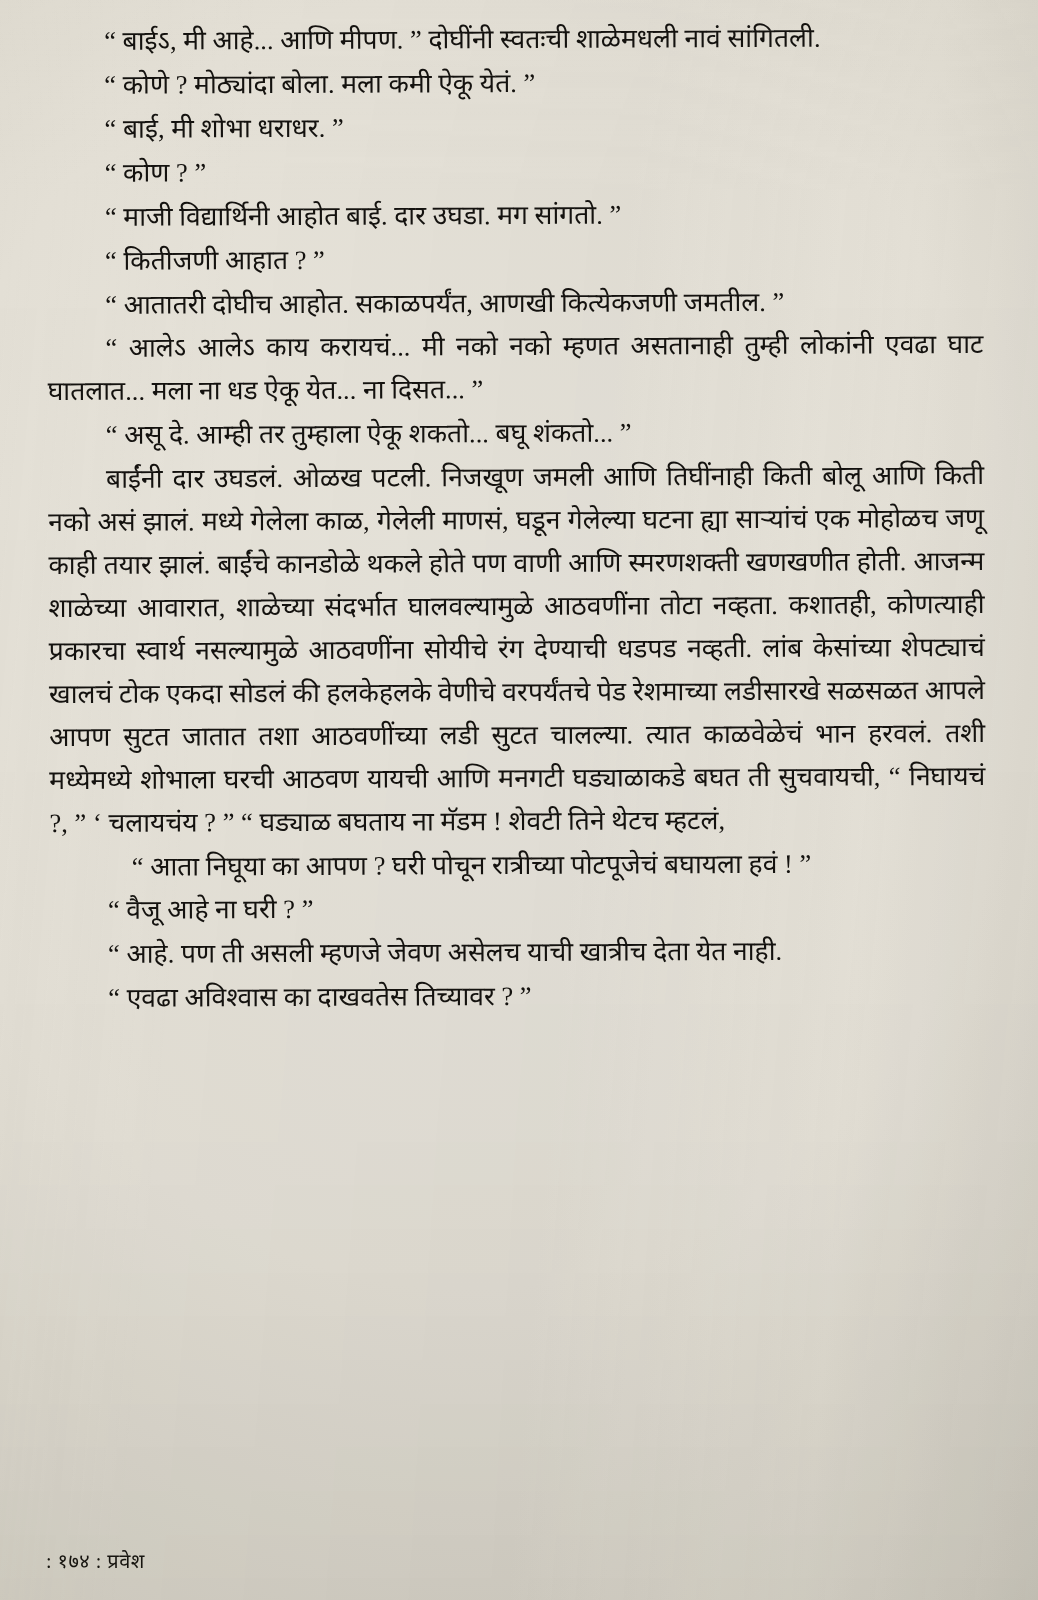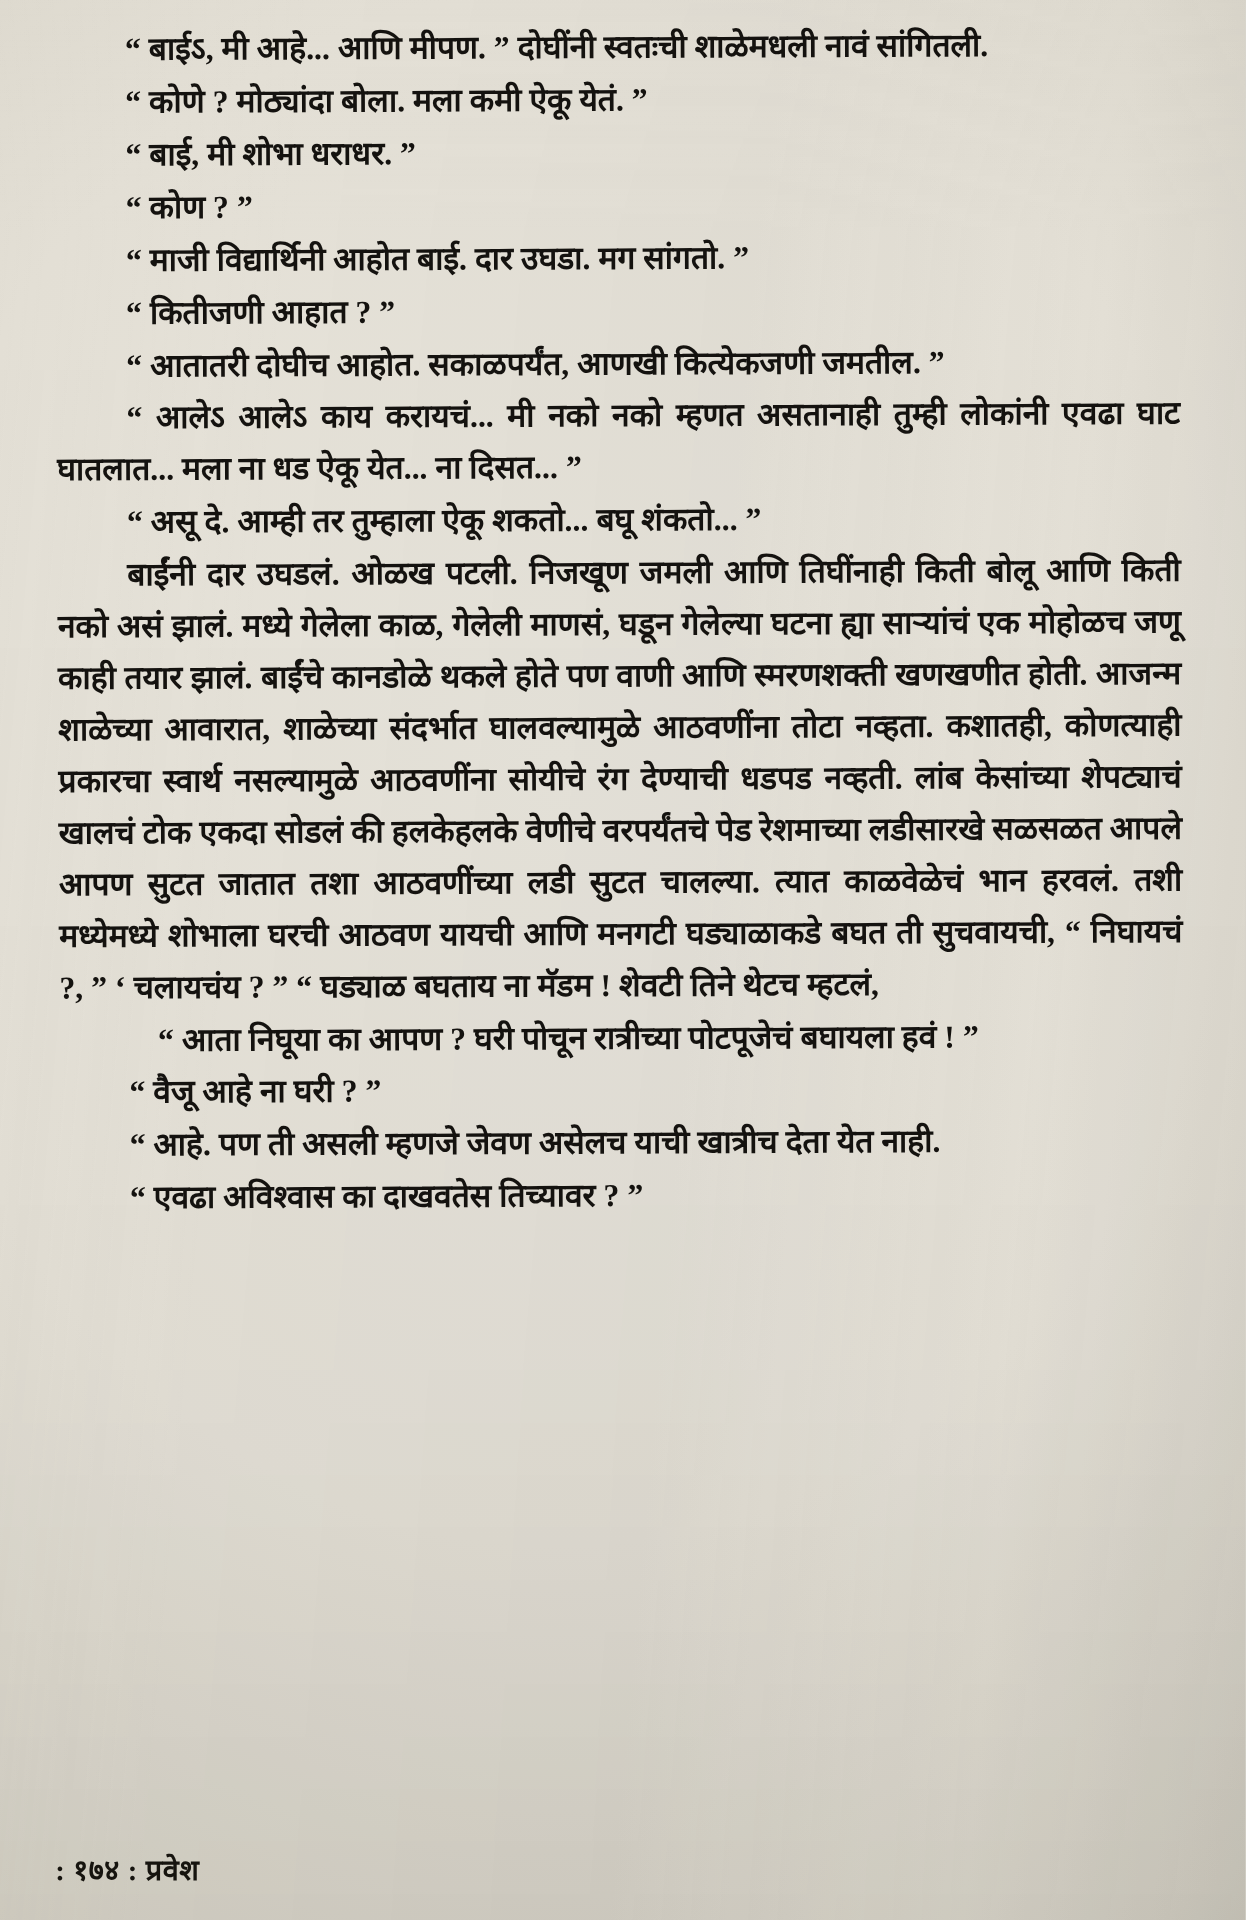--- a/index.html
+++ b/index.html
@@ -15,21 +15,20 @@
   }
   
   .page {
     position: relative;
     width: 1038px;
     height: 1600px;
     background:
       radial-gradient(ellipse 120% 90% at 45% 40%, #e8e5dc 0%, #e3dfd5 45%, #d6d2c6 78%, #c4bfb2 100%);
     box-sizing: border-box;
     padding: 18px 56px 0 46px;
-    font-weight: bold;
   }
   .page::after {
     
     content: "";
     position: absolute;
     inset: 0;
     pointer-events: none;
     background:
       linear-gradient(95deg, rgba(255,255,255,0.10) 0%, rgba(255,255,255,0) 22%, rgba(0,0,0,0.02) 55%, rgba(255,255,255,0.07) 80%, rgba(0,0,0,0.05) 100%),
       linear-gradient(180deg, rgba(255,255,255,0.14) 0%, rgba(255,255,255,0) 12%, rgba(0,0,0,0.015) 70%, rgba(0,0,0,0.06) 100%);
@@ -51,21 +50,21 @@
     white-space: pre-wrap;
   }
   .para.big-indent {
     text-indent: 82px;
   }
   .footer {
     position: absolute;
     left: 46px;
     bottom: 26px;
     z-index: 3;
-    font-size: 24px;
+    font-size: 20px;
     color: #16140f;
     letter-spacing: 0.5px;
   }
   
   .skew-wrap {
     transform: rotate(-0.25deg);
     transform-origin: 50% 0%;
   }
 </style>
 </head>

